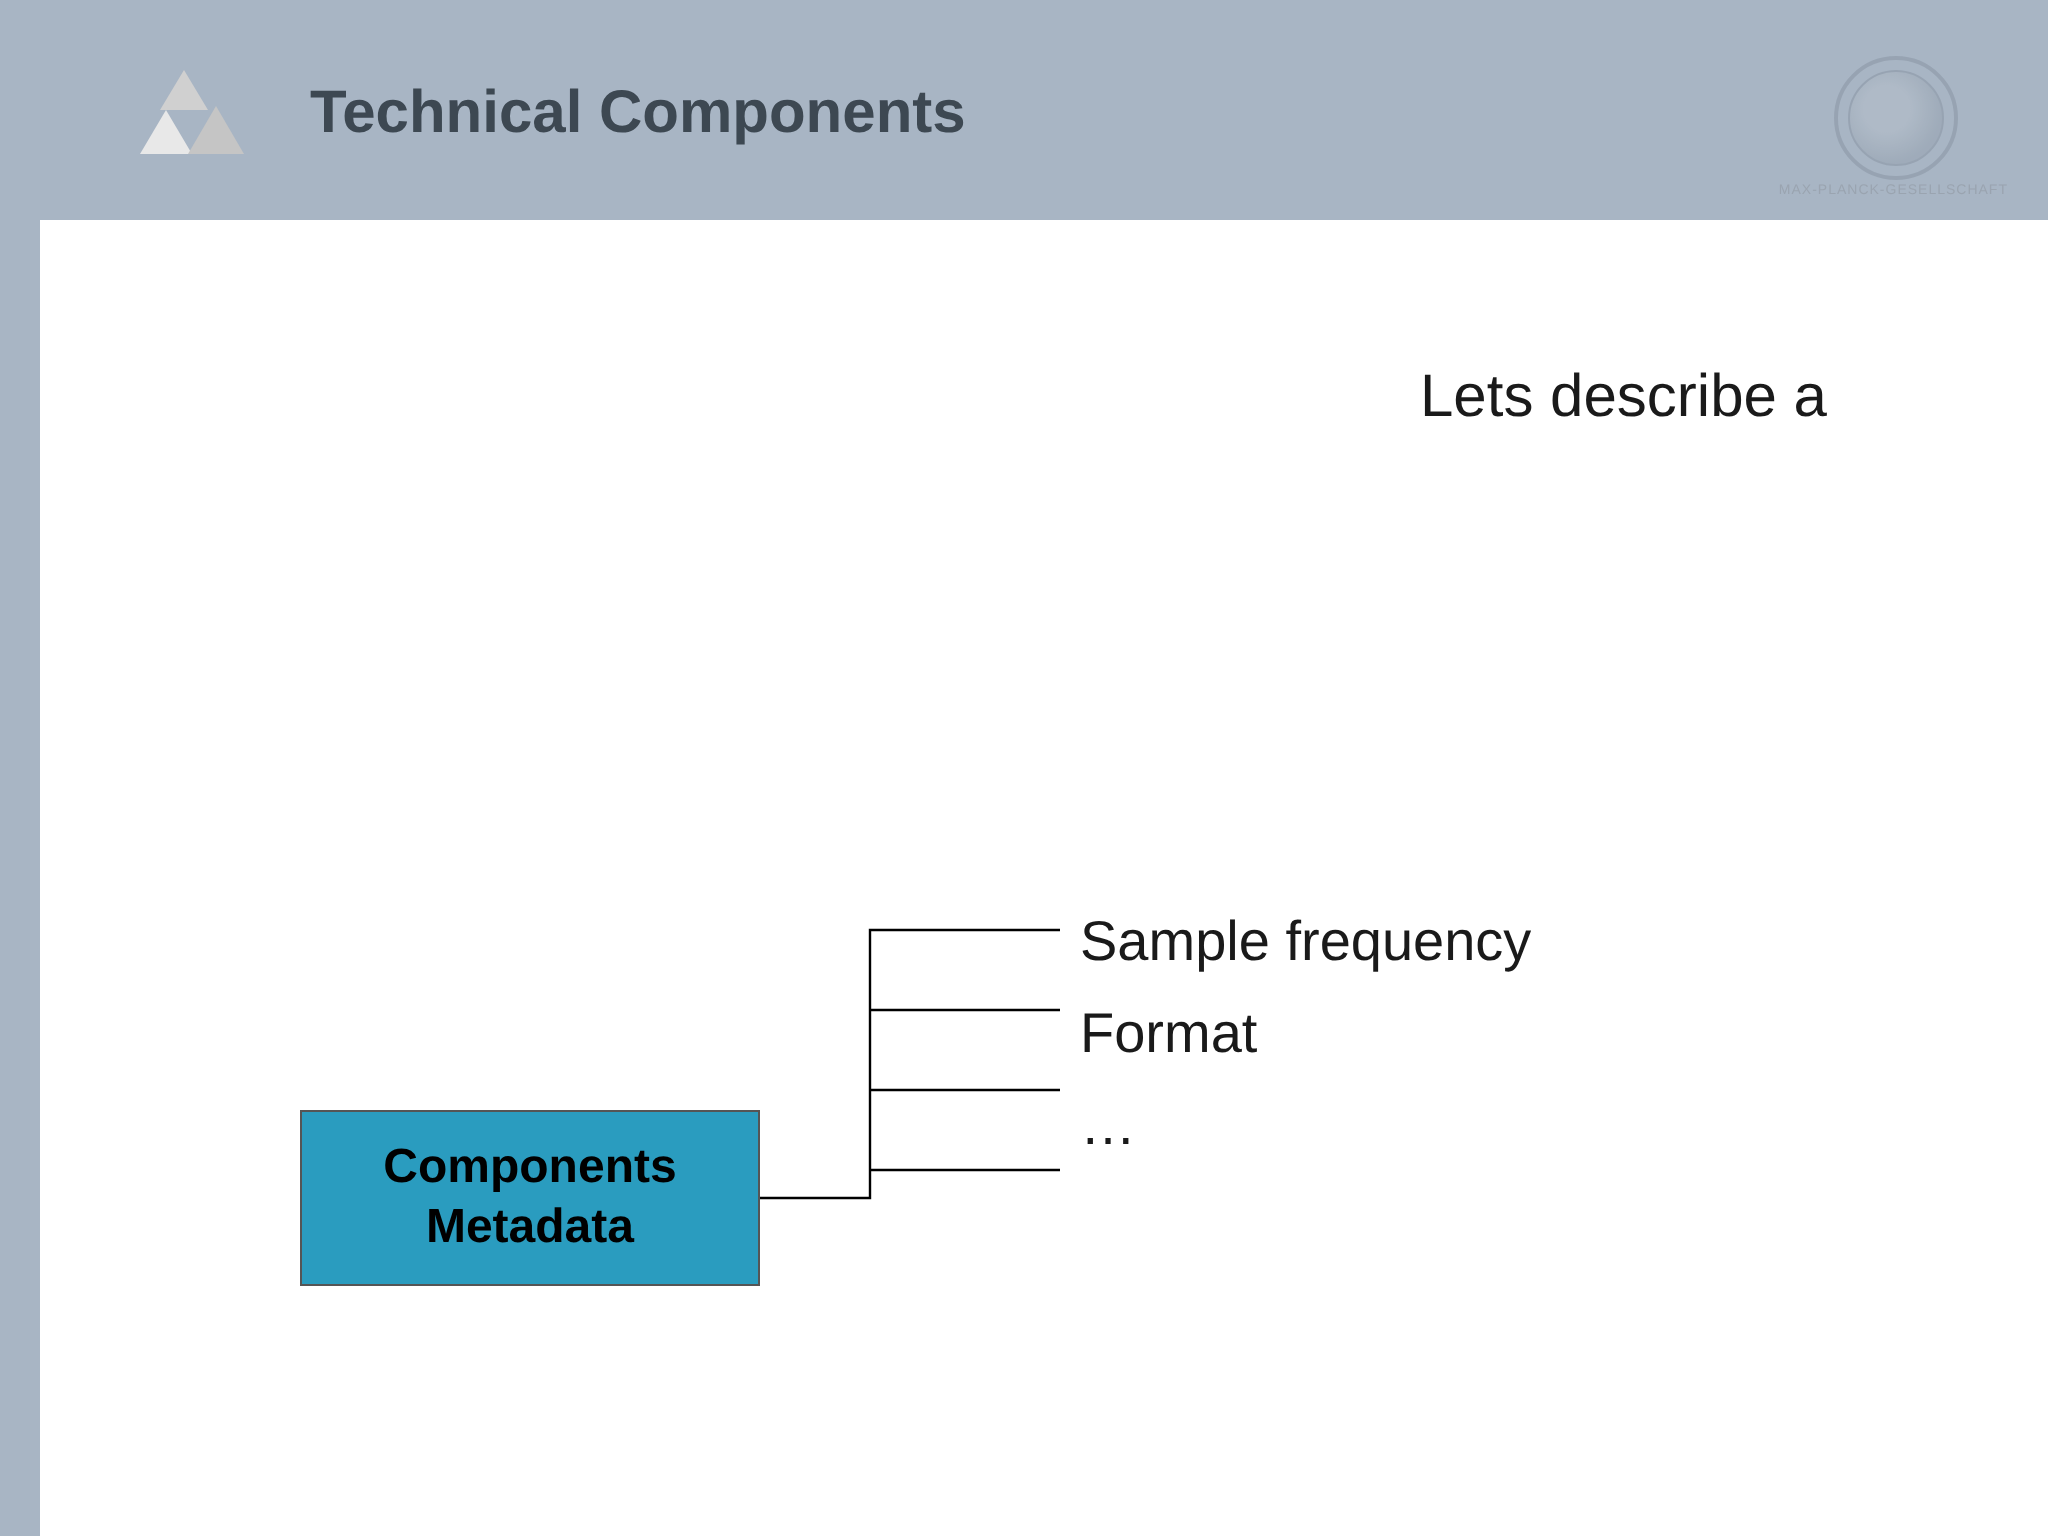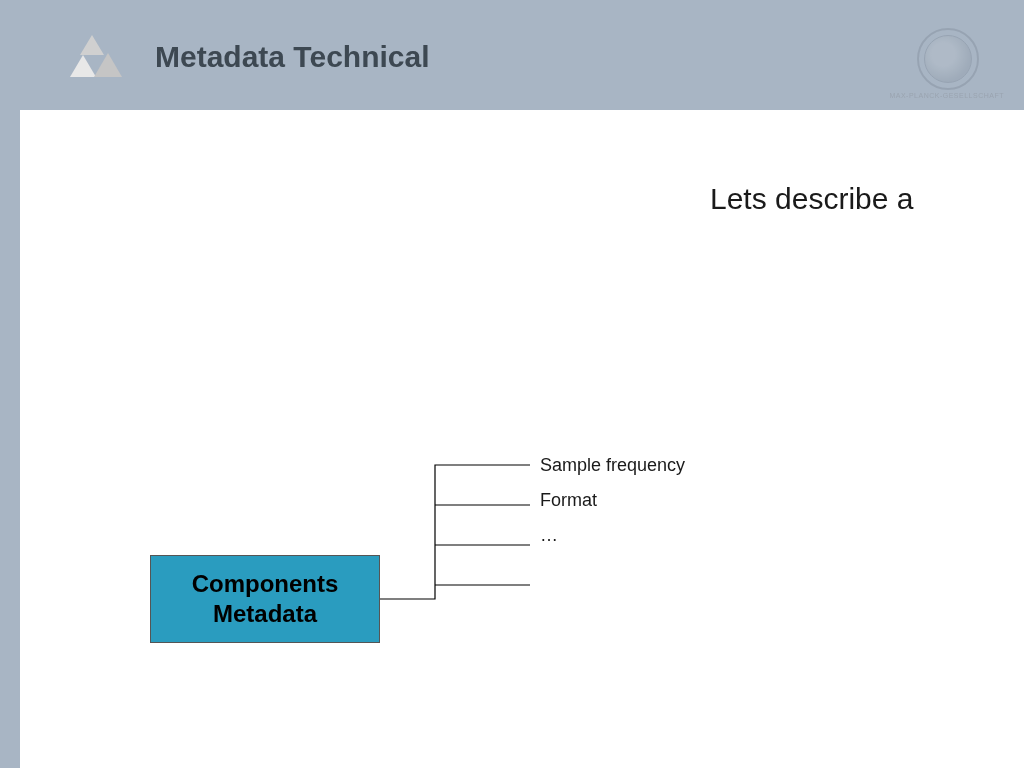--- a/index.html
+++ b/index.html
@@ -132,39 +132,39 @@
       height: 190px;
     }
     .connector svg {
       width: 100%;
       height: 100%;
     }
     .item-list {
       position: absolute;
       left: 540px;
       top: 455px;
-      font-size: 18px;
+      font-size: 28px;
       color: #1a1a1a;
     }
     .item-list div {
       margin-bottom: 14px;
     }
   </style>
 </head>
 <body>
 
 <div class="left-stripe"></div>
 
 <div class="header">
   <div class="logo-triangles">
     <div class="triangle tri1"></div>
     <div class="triangle tri2"></div>
     <div class="triangle tri3"></div>
   </div>
-  <div class="header-title">Metadata Technical</div>
+  <div class="header-title">Technical Components</div>
   <div class="header-seal">
     <div class="header-seal-inner"></div>
   </div>
   <div class="header-seal-caption">MAX-PLANCK-GESELLSCHAFT</div>
 </div>
 
 <div class="body-text">
   <div>Lets describe a</div>
 </div>
 

